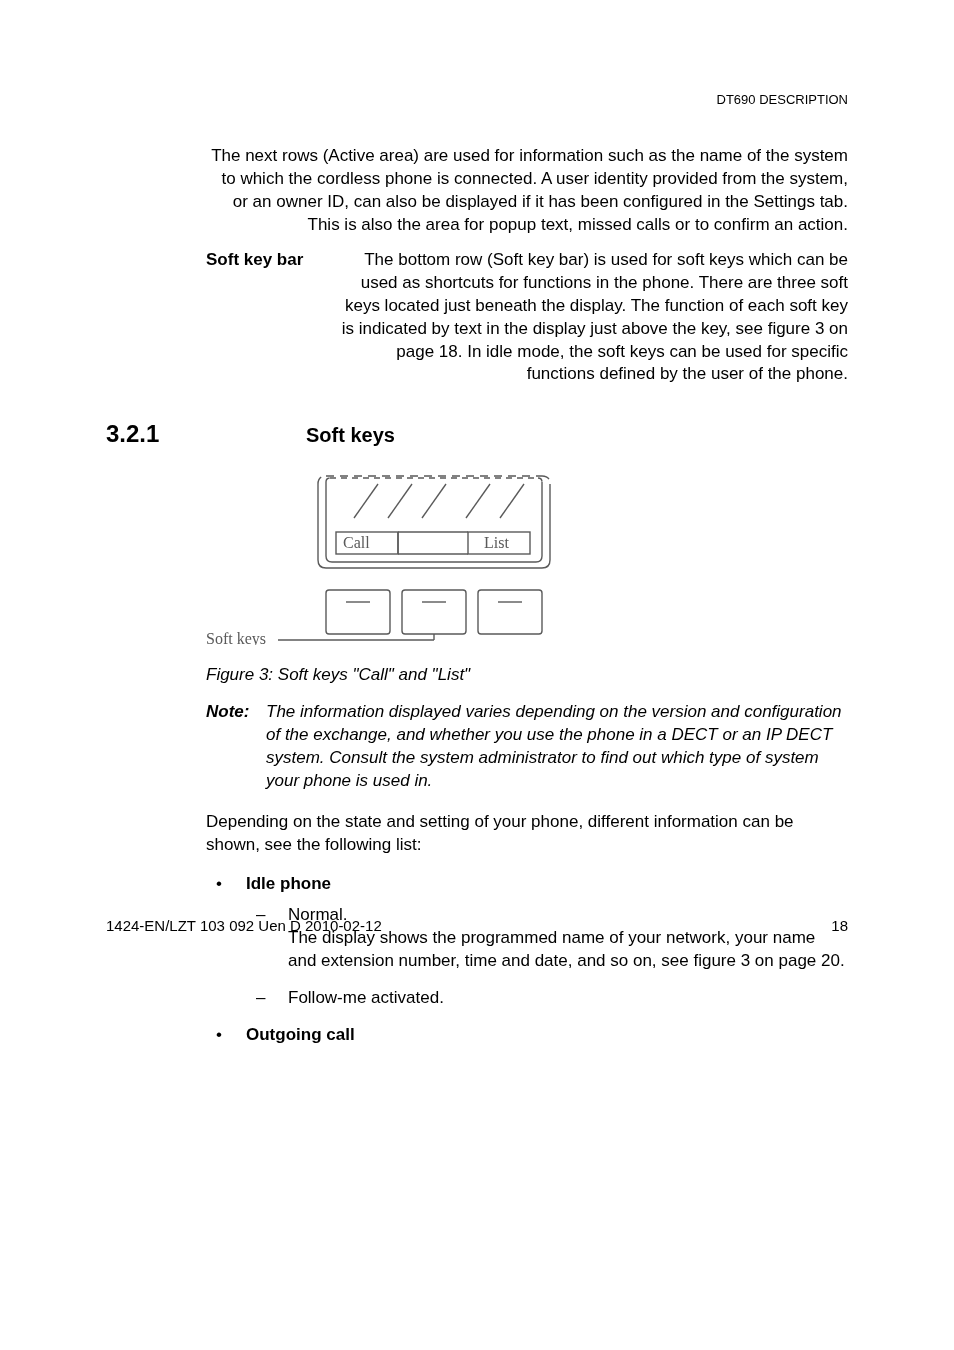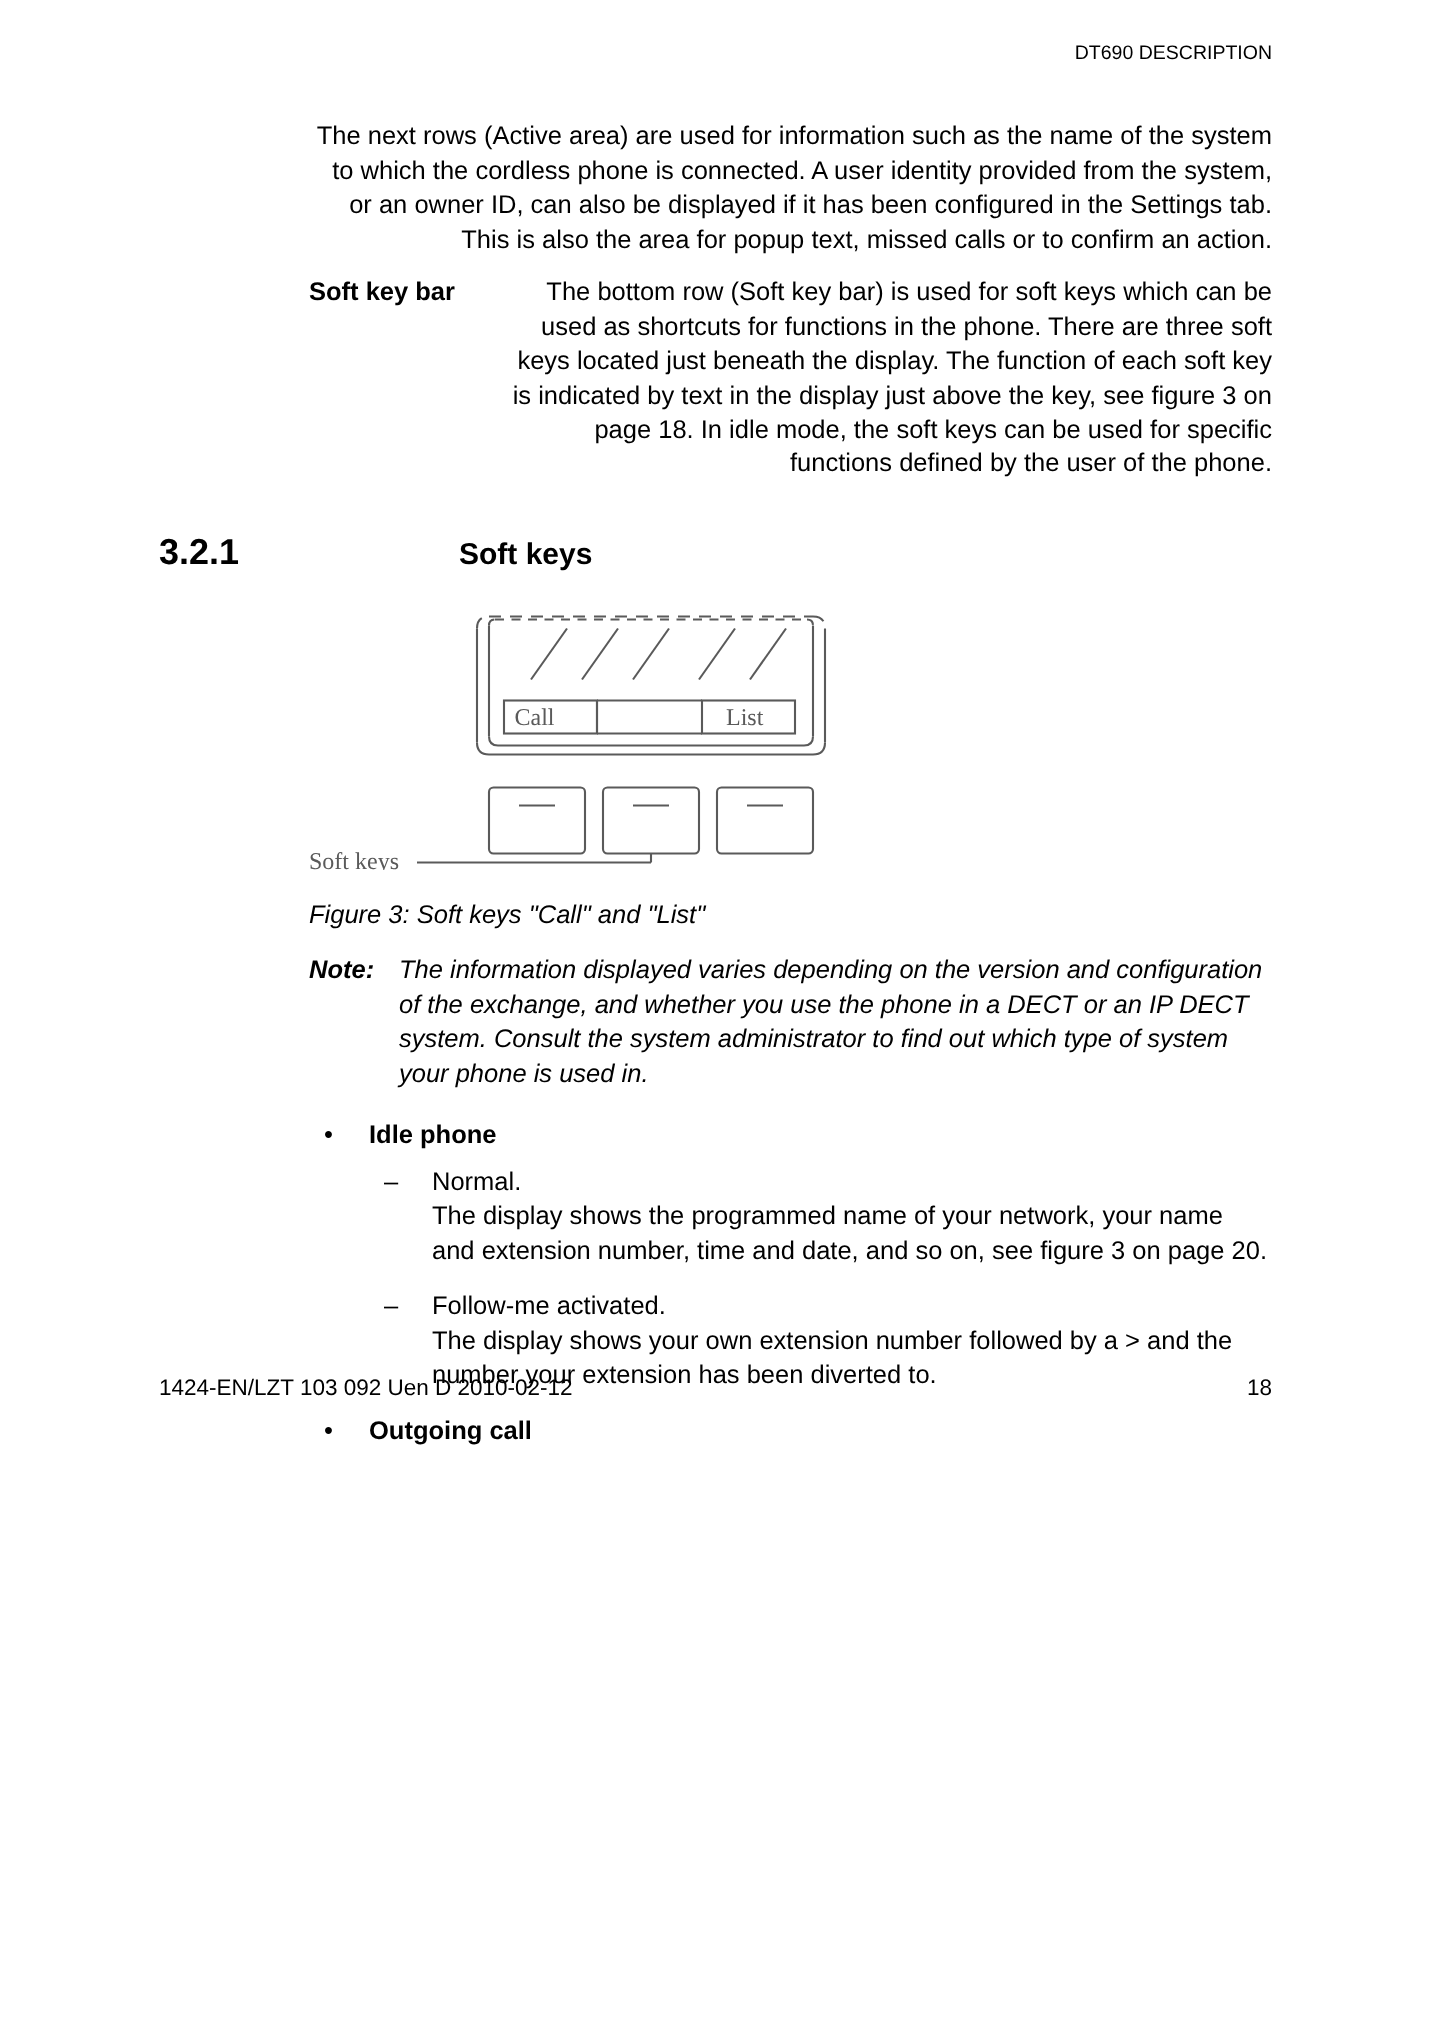--- a/index.html
+++ b/index.html
@@ -9,21 +9,21 @@
   background:#fff;
   font-family:Arial,Helvetica,sans-serif;
   color:#000;
   position:relative;
   box-sizing:border-box;
 }
 .page {
   position:relative;
   width:954px;
   height:976px;
-  padding:27px 106px 0 106px;
+  padding:92px 106px 0 106px;
   box-sizing:border-box;
 }
 .running-head {
   text-align:right;
   font-size:13px;
   color:#000;
   margin-bottom:38px;
   font-variant:small-caps;
 }
 .def-list { margin-left:100px; }
@@ -134,32 +134,32 @@
   <div class="fig-caption">Figure 3:  Soft keys "Call" and "List"</div>
 </div>
 
 <div class="content">
 
   <div class="note-row">
     <div class="note-label">Note:</div>
     <div class="note-body">The information displayed varies depending on the version and configuration of the exchange, and whether you use the phone in a DECT or an IP DECT system. Consult the system administrator to find out which type of system your phone is used in.</div>
   </div>
 
+  <div class="para">Depending on the state and setting of your phone, different information can be shown, see the following list:</div>
 
   <ul class="top">
     <li>
       <span class="li-head">Idle phone</span>
       <ul class="sub">
         <li>
           <span>Normal.</span><br>
           <span>The display shows the programmed name of your network, your name and extension number, time and date, and so on, see figure 3 on page 20.</span>
         </li>
         <li>
           <span>Follow-me activated.</span><br>
-          <span>The display shows your own extension number followed by a &gt; and the number your extension has been diverted to.</span>
         </li>
       </ul>
     </li>
     <li>
       <span class="li-head">Outgoing call</span>
     </li>
   </ul>
 
 </div>
 

